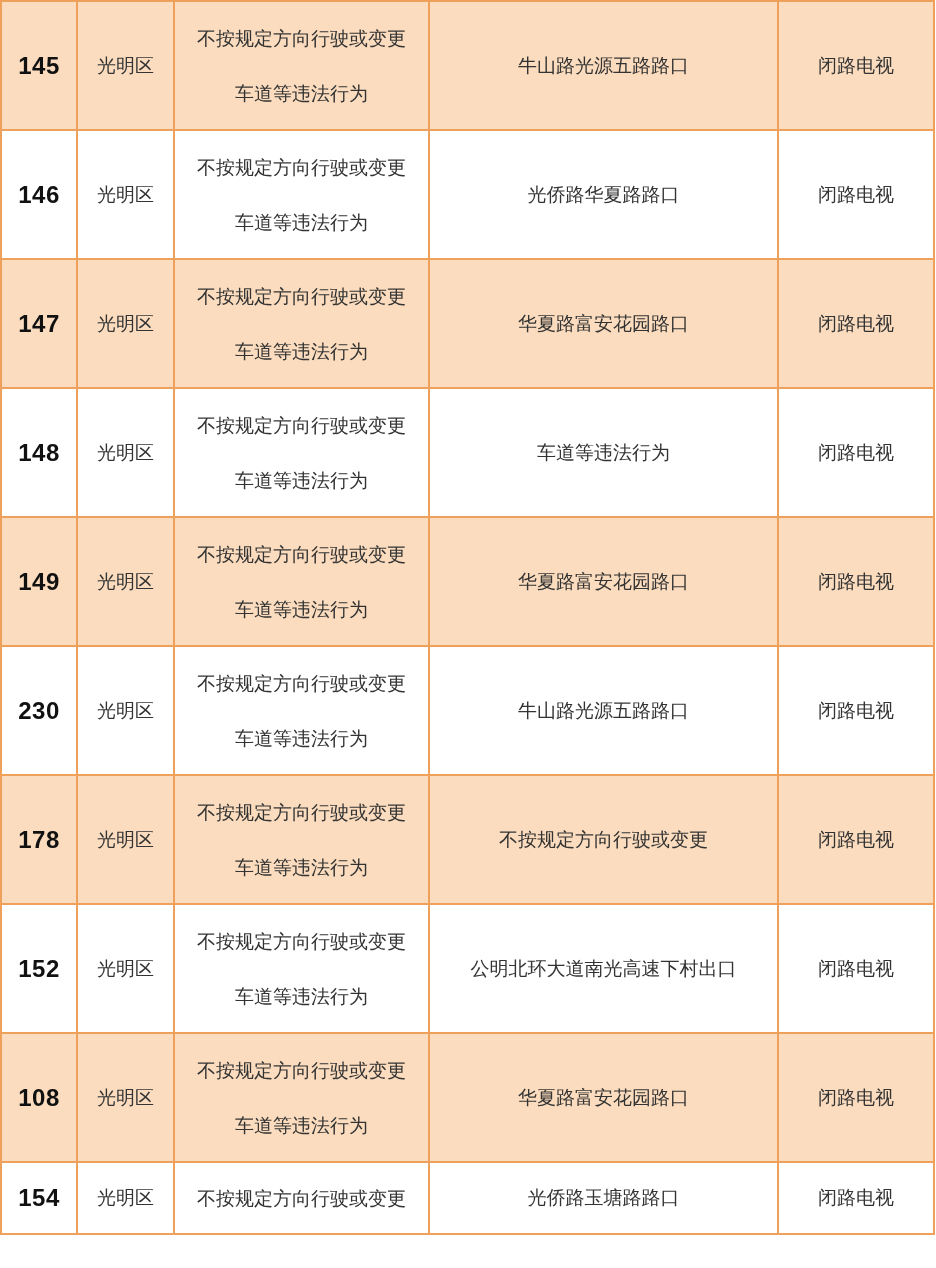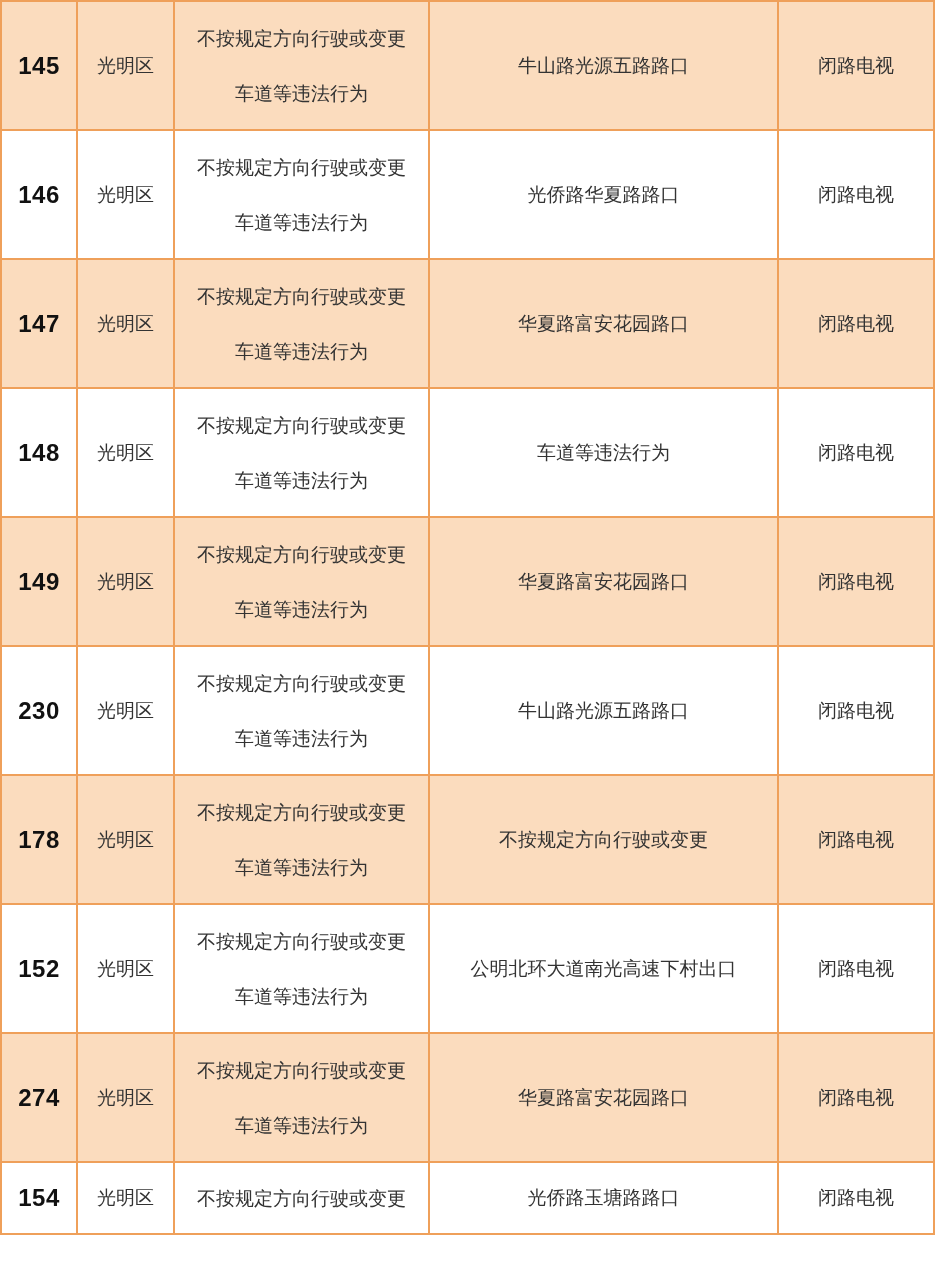--- a/index.html
+++ b/index.html
@@ -146,21 +146,21 @@
       <td class="c-district">光明区</td>
       <td class="c-violation">
         <span class="vline">不按规定方向行驶或变更</span>
         <span class="vline">车道等违法行为</span>
       </td>
       <td class="c-location">公明北环大道南光高速下村出口</td>
       <td class="c-method">闭路电视</td>
     </tr>
 
     <tr class="alt">
-      <td class="c-no">274</td>
+      <td class="c-no">108</td>
       <td class="c-district">光明区</td>
       <td class="c-violation">
         <span class="vline">不按规定方向行驶或变更</span>
         <span class="vline">车道等违法行为</span>
       </td>
       <td class="c-location">华夏路富安花园路口</td>
       <td class="c-method">闭路电视</td>
     </tr>
 
     <tr class="short-row">

